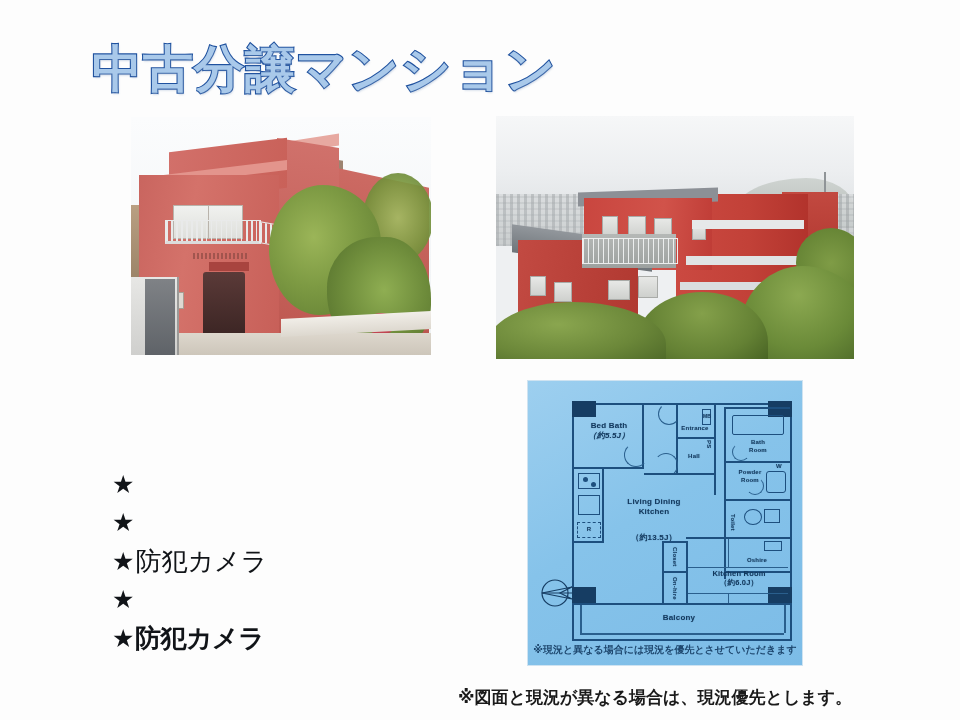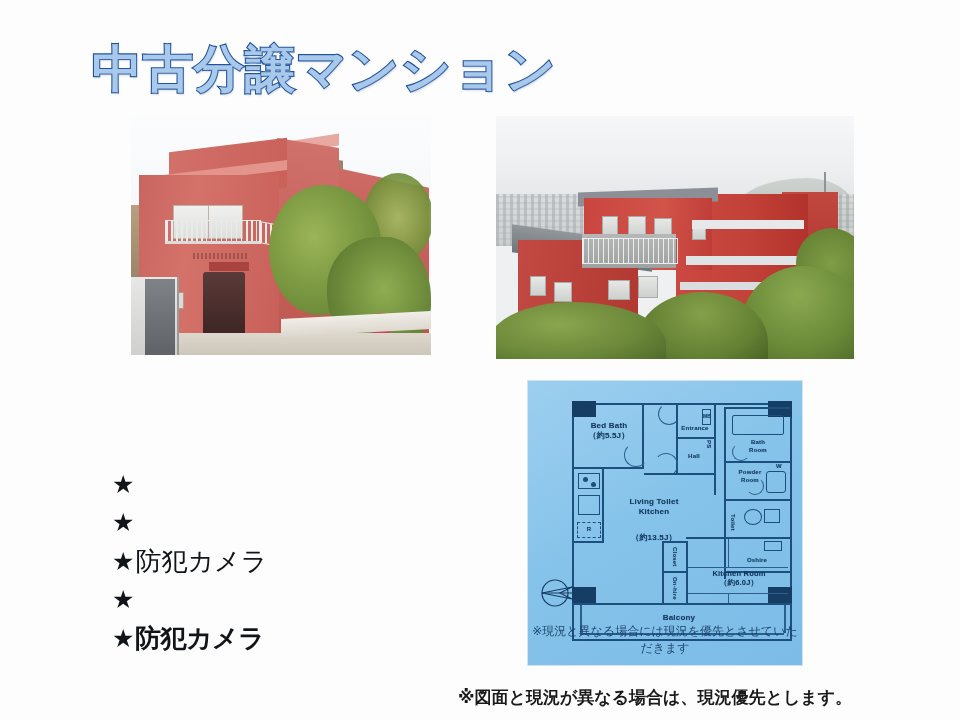--- a/index.html
+++ b/index.html
@@ -377,22 +377,22 @@
     border: 1.5px solid #2a5f8d;
     border-radius: 50%;
     border-right-color: transparent;
     border-top-color: transparent;
   }
   .disclaimer-in {
     position: absolute;
     left: 0; right: 0; bottom: 8px;
     text-align: center;
     color: #173f66;
-    font-size: 12px;
-    font-weight: 400;
+    font-size: 10px;
+    font-weight: 700;
     font-family: "DejaVu Sans", sans-serif;
     opacity: .92;
   }
   .compass {
     position: absolute;
     left: 10px; bottom: 52px;
     width: 40px; height: 40px;
   }
 
   
@@ -515,24 +515,24 @@
 
   <div class="pl hline" style="left:44px; top:222px; width:220px;"></div>
   <div class="pl thin hline" style="left:52px; top:252px; width:204px; height:1.5px;"></div>
   <div class="pl thin vline" style="left:52px; top:224px; height:28px; width:1.5px;"></div>
   <div class="pl thin vline" style="left:256px; top:224px; height:28px; width:1.5px;"></div>
   <div class="ptxt" style="left:96px; top:232px; width:110px;">Balcony</div>
 
   <div class="pl hline" style="left:44px; top:86px; width:72px;"></div>
   <div class="pl vline" style="left:114px; top:22px; height:66px;"></div>
   <div class="ptxt" style="left:46px; top:40px; width:70px;">Bed Bath</div>
-  <div class="ptxt" style="left:46px; top:50px; width:70px;">（約5.5J）</div>
+  <div class="ptxt" style="left:46px; top:50px; width:70px;font-style:italic;">（約5.5J）</div>
   <div class="parc" style="left:96px; top:62px; width:24px; height:24px;"></div>
 
-  <div class="ptxt" style="left:76px; top:116px; width:100px;">Living Toilet</div>
+  <div class="ptxt" style="left:76px; top:116px; width:100px;">Living Dining</div>
   <div class="ptxt" style="left:76px; top:126px; width:100px;">Kitchen</div>
   <div class="ptxt" style="left:76px; top:152px; width:100px;">（約13.5J）</div>
 
   <div class="pbox" style="left:50px; top:92px; width:22px; height:16px;"></div>
   <div class="pl" style="left:55px; top:96px; width:5px; height:5px; border-radius:50%;"></div>
   <div class="pl" style="left:63px; top:101px; width:5px; height:5px; border-radius:50%;"></div>
   <div class="pbox" style="left:50px; top:114px; width:22px; height:20px;"></div>
   <div class="pbox" style="left:49px; top:141px; width:24px; height:16px; border-style:dashed;"></div>
   <div class="ptxt sm" style="left:49px; top:145px; width:24px;">R</div>
   <div class="pl vline" style="left:74px; top:88px; height:72px; width:1.5px;"></div>

